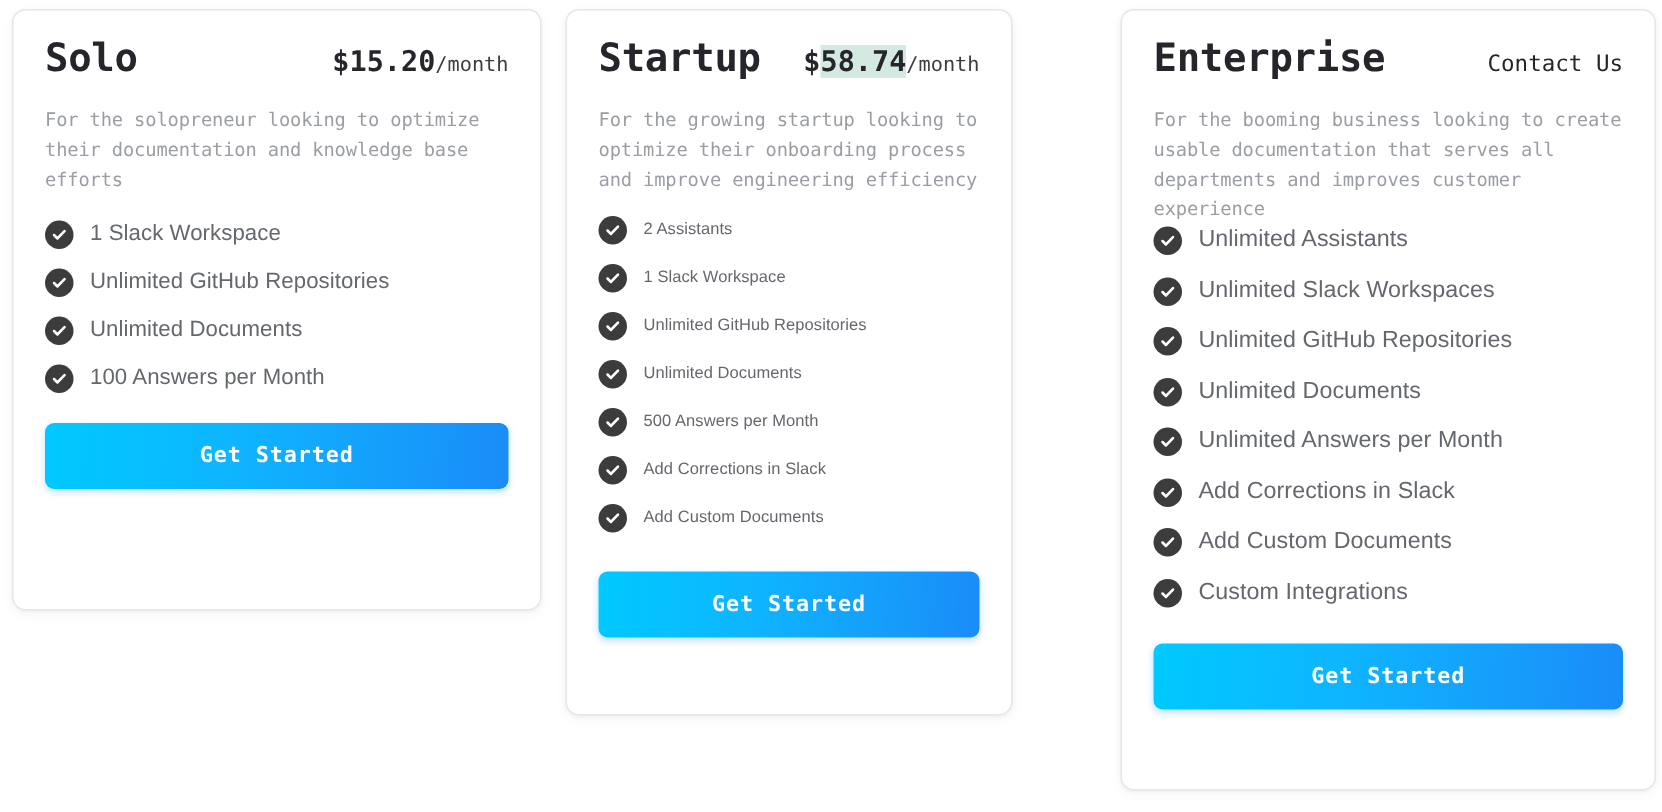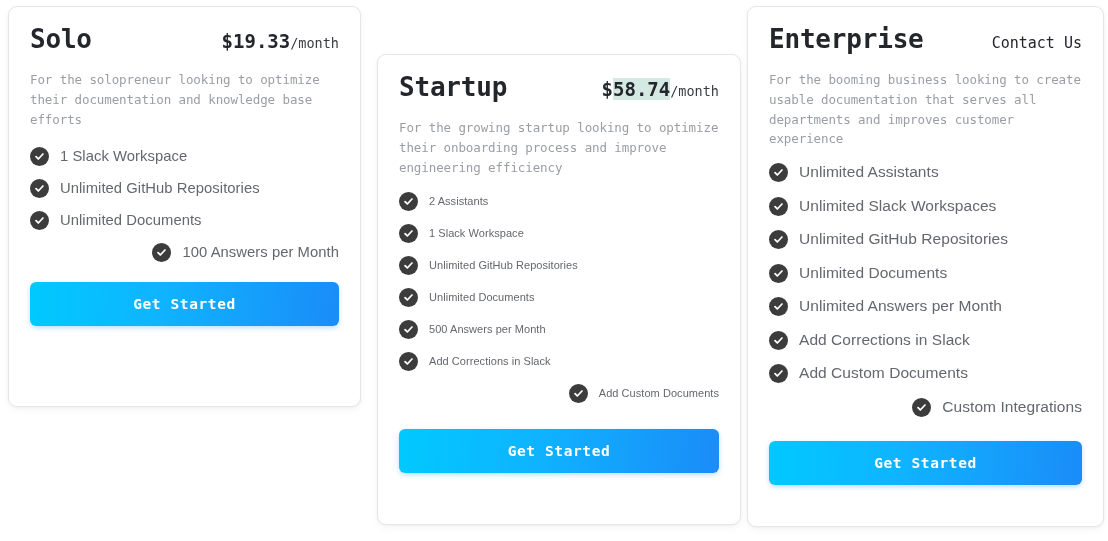--- a/index.html
+++ b/index.html
@@ -31,21 +31,21 @@
     box-sizing: border-box;
     box-shadow: 0 1px 3px rgba(0,0,0,0.045), 0 3px 9px rgba(0,0,0,0.035);
     padding: 0;
   }
 
   
   .card-solo {
     left: 8px;  top: 6px;  width: 353px;  height: 401px;
   }
   .card-startup {
-    left: 377px; top: 6px;  width: 364px;  height: 471px; margin-top: 48px;
+    left: 377px; top: 6px;  width: 298px;  height: 471px;
   }
   .card-enterprise {
     left: 747px; top: 6px;  width: 357px;  height: 521px;
   }
 
   .card-inner {
     padding: 18px 21px 0 21px;
   }
 
   .card-head {
@@ -105,21 +105,21 @@
   .feature-list {
     list-style: none;
     margin: 16px 0 0 0;
     padding: 0;
   }
   .feature-item {
     display: flex;
     align-items: center;
     margin-bottom: 13px;
   }
-  .feature-item:last-child { margin-bottom: 0; justify-content: flex-end; }
+  .feature-item:last-child { margin-bottom: 0; }
 
   .check-icon {
     flex: 0 0 auto;
     width: 19px;
     height: 19px;
     border-radius: 50%;
     background: #3c3c3c;
     display: inline-flex;
     align-items: center;
     justify-content: center;
@@ -155,36 +155,36 @@
     font-weight: bold;
     letter-spacing: 0.6px;
     text-align: center;
     cursor: pointer;
     box-shadow: 0 2px 5px rgba(20,140,250,0.28);
   }
 
   
   .card-solo .feature-list { margin-top: 18px; }
   .card-startup .feature-list { margin-top: 15px; }
-  .card-enterprise .feature-list { margin-top: 14px; }
+  .card-enterprise .feature-list { margin-top: 2px; }
   .card-enterprise .feature-item { margin-bottom: 14.5px; }
   .card-startup .cta-wrap { margin-top: 26px; }
   .card-enterprise .cta-wrap { margin-top: 24px; }
 </style>
 </head>
 <body>
 
 <div class="pricing-board">
 
   <div class="plan-card card-solo">
     <div class="card-inner">
       <div class="card-head">
         <div class="plan-title">Solo</div>
         <div class="plan-price-wrap">
-          <span class="price-currency">$</span><span class="price-amount">19.33</span><span class="price-period">/month</span>
+          <span class="price-currency">$</span><span class="price-amount">15.20</span><span class="price-period">/month</span>
         </div>
       </div>
       <div class="plan-desc">For the solopreneur looking to optimize their documentation and knowledge base efforts</div>
       <ul class="feature-list">
         <li class="feature-item">
           <span class="check-icon">
               <svg width="11" height="11" viewBox="0 0 12 12">
                 <path d="M2.2 6.2 L4.7 8.7 L9.8 3.3" stroke="#ffffff" stroke-width="1.9" fill="none" stroke-linecap="round" stroke-linejoin="round"></path>
               </svg>
             </span>

